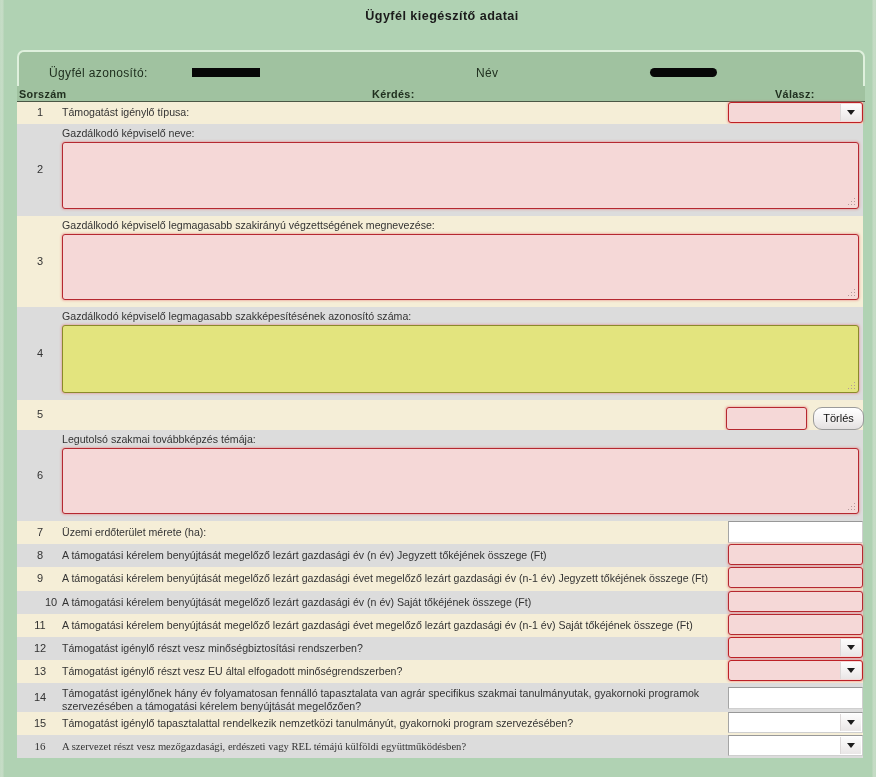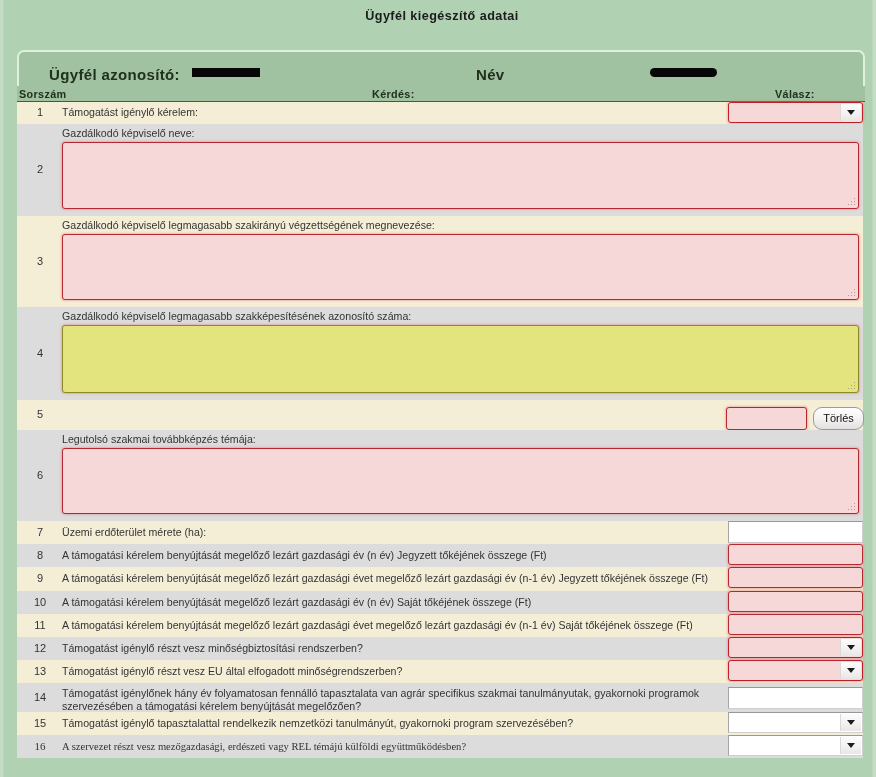--- a/index.html
+++ b/index.html
@@ -24,21 +24,21 @@
     position:absolute;left:17px;top:50px;width:848px;
     box-sizing:border-box;
   }
   .idbar{
     position:relative;height:36px;
     background:#a0c2a0;
     border:2px solid #dff0dd;border-bottom:none;
     border-radius:7px 7px 0 0;
     box-sizing:border-box;
   }
-  .idlabel{position:absolute;font-weight:bold;font-size:15px;color:#20301f;letter-spacing:.35px;}
+  .idlabel{position:absolute;font-weight:normal;font-size:12px;color:#20301f;letter-spacing:.35px;}
   .redact{position:absolute;background:#070707;}
 
   
   .grid{position:relative;width:846px;}
   .hdrrow{
     position:relative;height:16px;
     background:#a0c2a0;color:#20301f;font-weight:bold;
     border-bottom:1px solid #4a5745;
     box-sizing:border-box;font-size:10.8px;letter-spacing:.35px;
   }
@@ -112,21 +112,21 @@
 
     <div class="hdrrow">
       <span style="left:2px;">Sorszám</span>
       <span style="left:355px;">Kérdés:</span>
       <span style="left:758px;">Válasz:</span>
     </div>
 
     <div class="grid" id="grid" style="height: 656px; position: relative;">
         <div class="row cream" style="position:absolute;left:0;top:0px;width:846px;height:22px;">
           <div class="rnum" style="top:4px;">1</div>
-          <div class="qtext" style="width:665px;white-space:nowrap;top:4px;">Támogatást igénylő kérelem:</div>
+          <div class="qtext" style="width:665px;white-space:nowrap;top:4px;">Támogatást igénylő típusa:</div>
           <div class="selwrap" style="left:711px;top:0px;">
             <span class="arrowbox">
               <i></i>
             </span>
           </div>
         </div>
         <div class="row gray" style="position:absolute;left:0;top:22px;width:846px;height:92px;">
           <div class="rnum" style="top:39px;">2</div>
           <div class="qtext" style="top:3px;width:790px;white-space:nowrap;">Gazdálkodó képviselő neve:</div>
           <div class="ta" style="left:45px;top:18px;width:797px;height:67px;">
@@ -196,21 +196,21 @@
           <div class="rnum" style="top:5px;">8</div>
           <div class="qtext" style="width:665px;white-space:nowrap;top:5px;">A támogatási kérelem benyújtását megelőző lezárt gazdasági év (n év) Jegyzett tőkéjének összege (Ft)</div>
           <div class="txtwrap" style="left:711px;top:0px;width:135px;height:21px;"></div>
         </div>
         <div class="row cream" style="position:absolute;left:0;top:465px;width:846px;height:24px;">
           <div class="rnum" style="top:5px;">9</div>
           <div class="qtext" style="width:665px;white-space:nowrap;top:5px;">A támogatási kérelem benyújtását megelőző lezárt gazdasági évet megelőző lezárt gazdasági év (n-1 év) Jegyzett tőkéjének összege (Ft)</div>
           <div class="txtwrap" style="left:711px;top:0px;width:135px;height:21px;"></div>
         </div>
         <div class="row gray" style="position:absolute;left:0;top:489px;width:846px;height:23px;">
-          <div class="rnum" style="top:5px;">10</div>
+          <div class="rnum" style="top:5px;margin-left:11px;">10</div>
           <div class="qtext" style="width:665px;white-space:nowrap;top:5px;">A támogatási kérelem benyújtását megelőző lezárt gazdasági év (n év) Saját tőkéjének összege (Ft)</div>
           <div class="txtwrap" style="left:711px;top:0px;width:135px;height:21px;"></div>
         </div>
         <div class="row cream" style="position:absolute;left:0;top:512px;width:846px;height:23px;">
           <div class="rnum" style="top:5px;">11</div>
           <div class="qtext" style="width:665px;white-space:nowrap;top:5px;">A támogatási kérelem benyújtását megelőző lezárt gazdasági évet megelőző lezárt gazdasági év (n-1 év) Saját tőkéjének összege (Ft)</div>
           <div class="txtwrap" style="left:711px;top:0px;width:135px;height:21px;"></div>
         </div>
         <div class="row gray" style="position:absolute;left:0;top:535px;width:846px;height:23px;padding-left:20px;">
           <div class="rnum" style="top:5px;">12</div>

